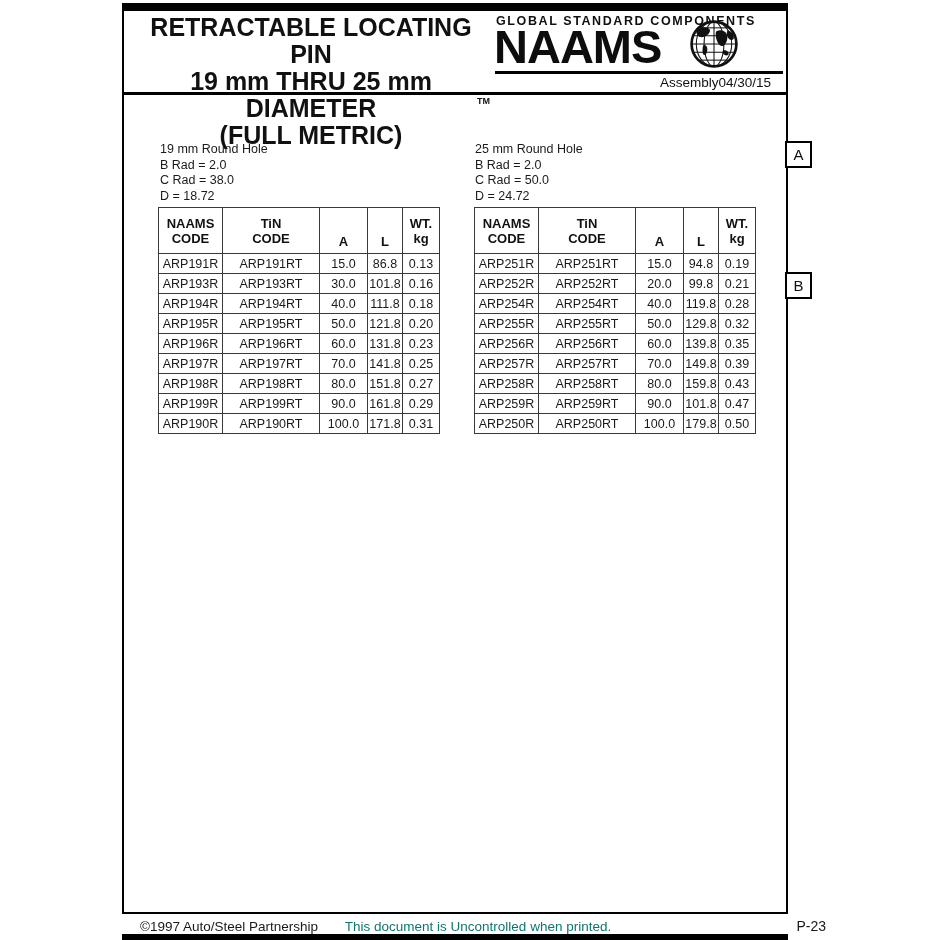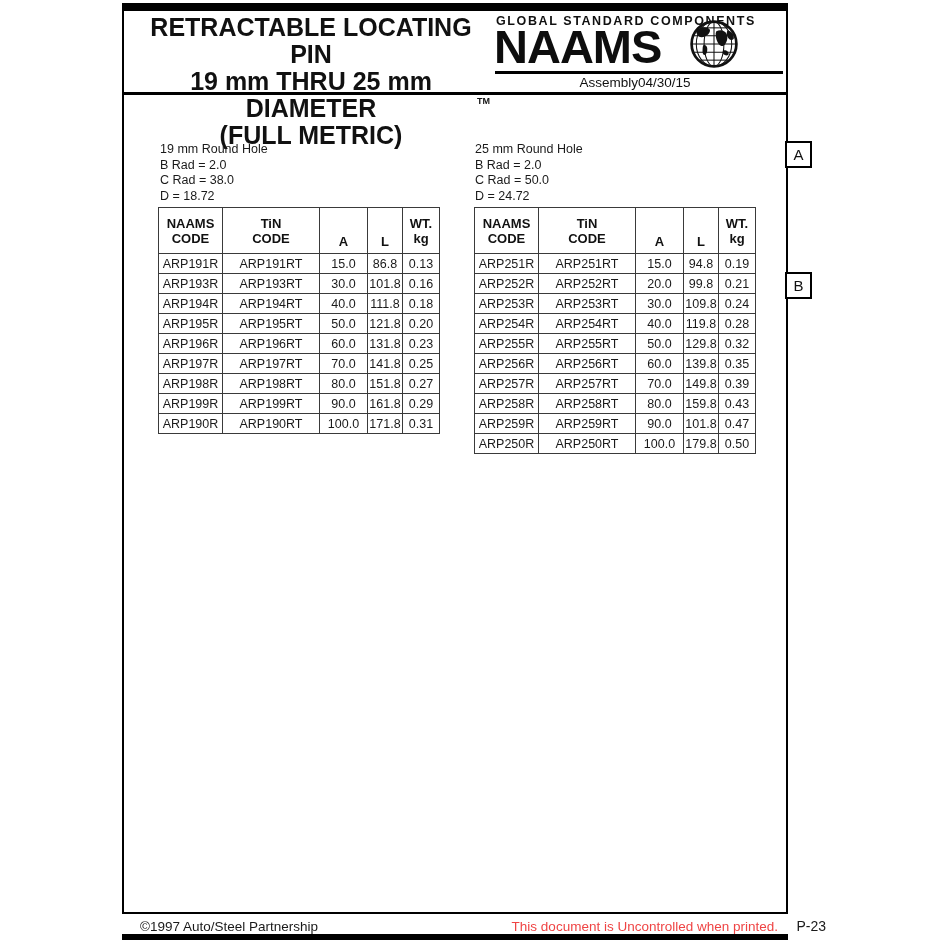--- a/index.html
+++ b/index.html
@@ -14,21 +14,21 @@
   
   .page-box{left:122px;top:9px;width:666px;height:905px;border:2px solid #000;box-sizing:border-box;background:#fff;}
   
   .header-sec{position:relative;width:100%;height:84px;border-bottom:3px solid #000;box-sizing:border-box;background:#fff;}
   .title-block{left:6px;top:3px;width:362px;text-align:center;font-weight:bold;font-size:25px;line-height:27px;color:#111;}
   .brand-tagline{left:372px;top:3px;font-size:12.5px;font-weight:bold;letter-spacing:1.6px;color:#111;white-space:nowrap;}
   .tm{left:353px;top:45px;font-size:9px;font-weight:bold;color:#111;margin-top:40px;}
   .brand-name{left:370px;top:12px;font-size:47px;font-weight:bold;line-height:1;letter-spacing:-1px;color:#0d0d0d;}
   .globe{left:565px;top:8px;width:50px;height:50px;}
   .logo-rule{left:371px;top:60px;width:288px;height:3px;background:#000;}
-  .assembly-row{left:375px;top:64px;width:272px;display:flex;justify-content:center;font-size:13.5px;color:#111;}
+  .assembly-row{left:375px;top:64px;width:272px;display:flex;justify-content:flex-end;font-size:13.5px;color:#111;}
   
   .info-block{font-size:12.5px;line-height:15.5px;color:#1a1a1a;}
   .info-left{left:160px;top:142px;}
   .info-right{left:475px;top:142px;}
   
   .pin-table{border-collapse:collapse;table-layout:fixed;background:#fff;}
   .t1{left:158px;top:207px;}
   .t2{left:474px;top:207px;}
   .pin-table col.c1{width:64px;}
   .pin-table col.c2{width:97px;}
@@ -39,21 +39,21 @@
   .pin-table th{height:41px;font-size:13px;font-weight:bold;color:#111;line-height:15px;vertical-align:middle;padding:0;}
   .pin-table th.baseline{vertical-align:bottom;padding-bottom:4px;}
   .pin-table td{height:19px;font-size:12.5px;color:#1a1a1a;padding:0;}
   
   .zone-marker{width:27px;height:27px;border:2px solid #000;box-sizing:border-box;background:#fff;
     display:flex;align-items:center;justify-content:center;font-size:15px;color:#111;}
   .marker-a{left:785px;top:141px;}
   .marker-b{left:785px;top:272px;}
   
   .footer-left{left:116px;top:919px;font-size:13.5px;color:#1a1a1a;margin-left:24px;}
-  .footer-center{left:178px;top:919px;width:600px;text-align:right;font-size:13.5px;color:#ef4444;}
+  .footer-center{left:178px;top:919px;width:600px;text-align:center;font-size:13.5px;color:#0f766e;}
   .footer-right{left:738px;top:918px;width:88px;text-align:right;font-size:14px;color:#1a1a1a;}
 </style>
 </head>
 <body>
 
 <div class="canvas">
 
   <div class="abs top-bar"></div>
 
   <div class="abs page-box">
@@ -241,27 +241,20 @@
           <td>0.19</td>
         </tr>
         <tr>
           <td>ARP252R</td>
           <td>ARP252RT</td>
           <td>20.0</td>
           <td>99.8</td>
           <td>0.21</td>
         </tr>
         <tr>
-          <td>ARP253R</td>
-          <td>ARP253RT</td>
-          <td>30.0</td>
-          <td>109.8</td>
-          <td>0.24</td>
-        </tr>
-        <tr>
           <td>ARP254R</td>
           <td>ARP254RT</td>
           <td>40.0</td>
           <td>119.8</td>
           <td>0.28</td>
         </tr>
         <tr>
           <td>ARP255R</td>
           <td>ARP255RT</td>
           <td>50.0</td>

